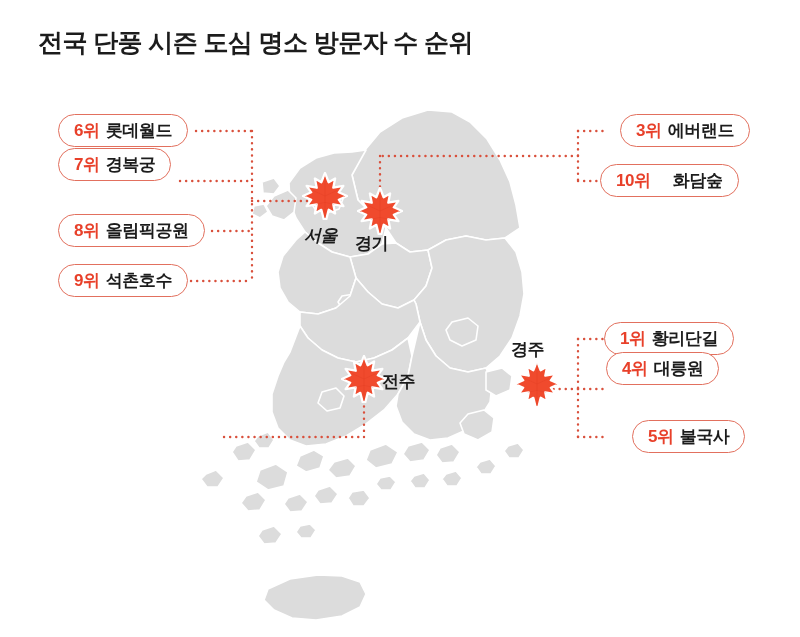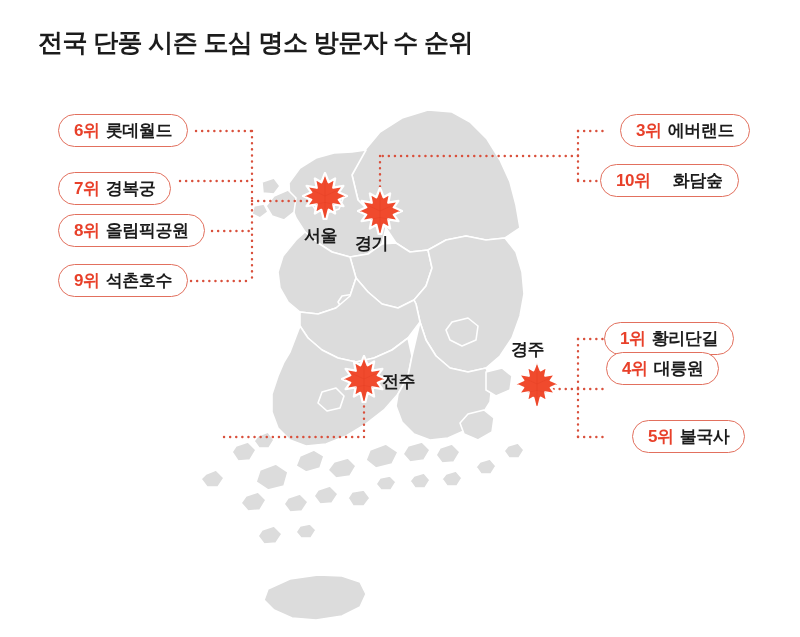--- a/index.html
+++ b/index.html
@@ -238,31 +238,31 @@
   <svg class="leaf" style="left:514px; top:360px;" viewBox="0 0 100 104">
     <g>
       <path d="M50 2 L58 22 L72 14 L68 34 L90 30 L80 44 L98 52 L80 60 L90 74 L68 70
                L72 90 L58 82 L53 102 L47 102 L42 82 L28 90 L32 70 L10 74 L20 60 L2 52
                L20 44 L10 30 L32 34 L28 14 L42 22 Z" fill="#f04a2d" stroke="#ffffff" stroke-width="5" stroke-linejoin="round"></path>
       <path d="M50 8 L50 100" stroke="#e03a20" stroke-width="1.4" fill="none" opacity="0.55"></path>
       <path d="M50 52 L24 40 M50 52 L76 40 M50 66 L30 70 M50 66 L70 70" stroke="#e03a20" stroke-width="1.2" fill="none" opacity="0.5"></path>
     </g>
   </svg>
 
-  <div class="region-label" style="left:304px; top:224px;">서울</div>
+  <div class="region-label" style="left:304px; top:224px;font-style:italic;">서울</div>
   <div class="region-label" style="left:355px; top:232px;">경기</div>
   <div class="region-label" style="left:382px; top:370px;">전주</div>
   <div class="region-label" style="left:511px; top:338px;">경주</div>
 
   <div class="pill" style="left:58px; top:114px;">
     <span class="rank">6위</span>
     <span class="place">롯데월드</span>
   </div>
 
-  <div class="pill" style="left:58px; top:172px;text-align:center;">
+  <div class="pill" style="left:58px; top:148px;text-align:center;">
     <span class="rank">7위</span>
     <span class="place">경복궁</span>
   </div>
 
   <div class="pill" style="left:58px; top:214px;justify-content:flex-end;">
     <span class="rank">8위</span>
     <span class="place">올림픽공원</span>
   </div>
 
   <div class="pill" style="left:58px; top:264px;">

